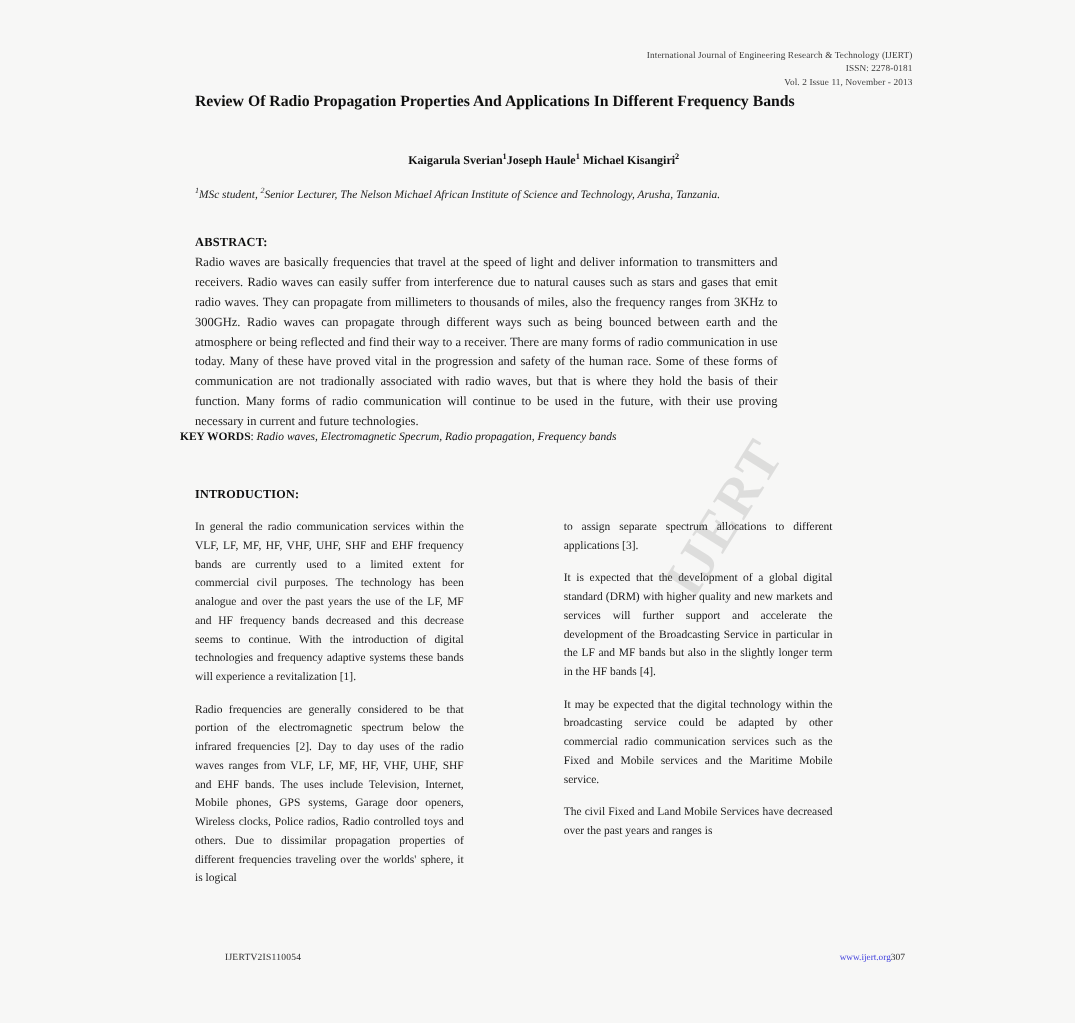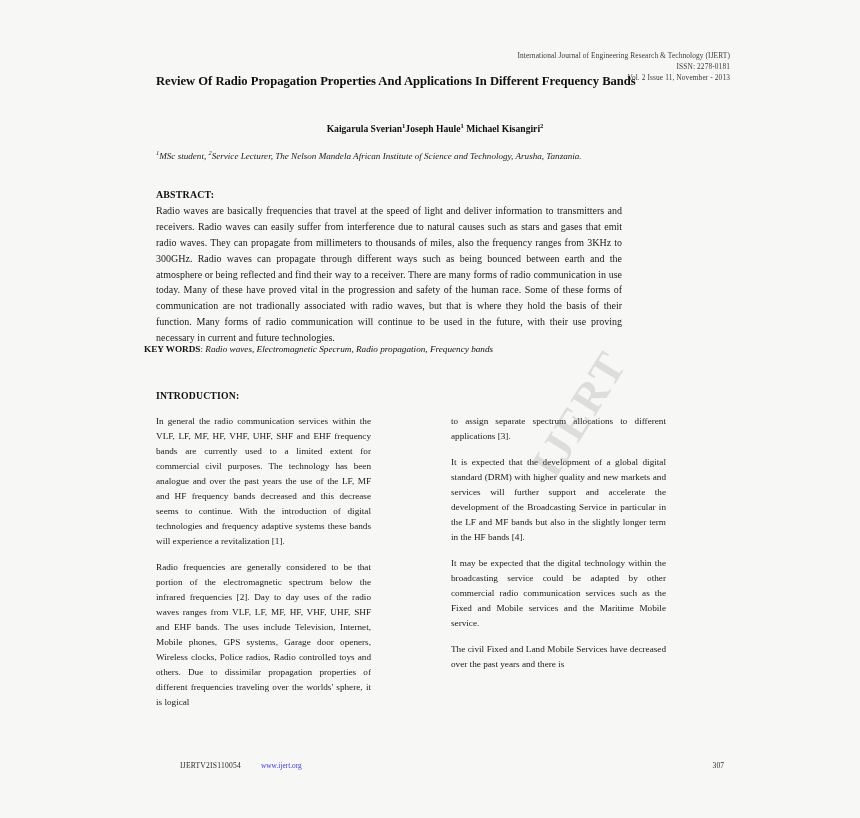--- a/index.html
+++ b/index.html
@@ -30,21 +30,20 @@
   .journal-header {
     position: absolute;
     top: 38px;
     right: 0;
     width: 440px;
     text-align: right;
     font-size: 7.4px;
     line-height: 1.5;
     color: #3a3a3a;
     letter-spacing: 0.1px;
-    margin-top: 12px;
   }
   .journal-header div { white-space: nowrap; }
 
   
   .paper-title {
     position: absolute;
     top: 74px;
     left: 16px;
     width: 565px;
     font-size: 12.6px;
@@ -169,21 +168,21 @@
     bottom: 48px;
     left: 8px;
     width: 576px;
     display: flex;
     align-items: baseline;
     justify-content: space-between;
     font-size: 7.6px;
     color: #2c2c2c;
   }
   .footer .f-left  { flex: 0 0 auto; letter-spacing: 0.2px; margin-left: 32px; }
-  .footer .f-mid   { flex: 1 1 auto; text-align: left; padding-left: 20px; }
+  .footer .f-mid   { flex: 1 1 auto; text-align: right; padding-left: 20px; }
   .footer .f-mid a, .footer .f-mid span.link {
     color: #3b3bdd;
     text-decoration: none;
     font-size: 7.4px;
   }
   .footer .f-right { flex: 0 0 auto; text-align: right; }
 </style>
 </head>
 <body>
 
@@ -196,21 +195,21 @@
       <div>Vol. 2 Issue 11, November - 2013</div>
     </div>
 
     <div class="paper-title">Review Of Radio Propagation Properties And Applications In Different Frequency Bands</div>
 
     <div class="authors">
       <span>Kaigarula Sverian</span><sup>1</sup><span>Joseph Haule</span><sup>1</sup>&nbsp;<span>Michael Kisangiri</span><sup>2</sup>
     </div>
 
     <div class="affiliation">
-      <sup>1</sup><span>MSc student, </span><sup>2</sup><span>Service Lecturer, The Nelson Mandela African Institute of Science and Technology,</span>
+      <sup>1</sup><span>MSc student, </span><sup>2</sup><span>Senior Lecturer, The Nelson Michael African Institute of Science and Technology,</span>
       <span>Arusha, Tanzania.</span>
     </div>
 
     <div class="abstract-heading">ABSTRACT:</div>
     <div class="abstract-body">Radio waves are basically frequencies that travel at the speed of light and deliver information to transmitters and receivers.  Radio waves can easily suffer from interference due to natural causes such as stars and gases that emit radio waves. They can propagate from millimeters to thousands of miles, also the frequency ranges from 3KHz to 300GHz. Radio waves can propagate through different ways such as being bounced between earth and the atmosphere or being reflected and find their way to a receiver. There are many forms of radio communication in use today. Many of these have proved vital in the progression and safety of the human race. Some of these forms of communication are not tradionally associated with radio waves, but that is where they hold the basis of their function. Many forms of radio communication will continue to be used in the future, with their use proving necessary in current and future technologies.</div>
 
     <div class="keywords">
       <span class="kw-label">KEY WORDS</span><span>: </span><span class="kw-list">Radio waves, Electromagnetic Specrum, Radio propagation, Frequency bands</span>
     </div>
 
@@ -218,21 +217,21 @@
 
     <div class="col col-left">
       <p>In general the radio communication services within the VLF, LF, MF, HF, VHF, UHF, SHF and EHF frequency bands are currently used to a limited extent for commercial civil purposes. The technology has been analogue and over the past years the use of the LF, MF and HF frequency bands decreased and this decrease seems to continue. With the introduction of digital technologies and frequency adaptive systems these bands will experience a revitalization [1].</p>
       <p>Radio frequencies are generally considered to be that portion of the electromagnetic spectrum below the infrared frequencies [2]. Day to day uses of the radio waves ranges from VLF, LF, MF, HF, VHF, UHF, SHF and EHF bands. The uses include Television, Internet, Mobile phones, GPS systems, Garage door openers, Wireless clocks, Police radios, Radio controlled toys and others. Due to dissimilar propagation properties of different frequencies traveling over the worlds' sphere, it is logical</p>
     </div>
 
     <div class="col col-right">
       <p>to assign separate spectrum allocations to different applications [3].</p>
       <p>It is expected that the development of a global digital standard (DRM) with higher quality and new markets and services will further support and accelerate the development of the Broadcasting Service in particular in the LF and MF bands but also in the slightly longer term in the HF bands [4].</p>
       <p>It may be expected that the digital technology within the broadcasting service could be adapted by other commercial radio communication services such as the Fixed and Mobile services and the Maritime Mobile service.</p>
-      <p>The civil Fixed and Land Mobile Services have decreased over the past years and there is</p>
+      <p>The civil Fixed and Land Mobile Services have decreased over the past years and ranges is</p>
     </div>
 
     <div class="watermark">
       <span>IJERT</span>
     </div>
 
     <div class="footer">
       <div class="f-left">IJERTV2IS110054</div>
       <div class="f-mid">
         <span class="link">www.ijert.org</span>

